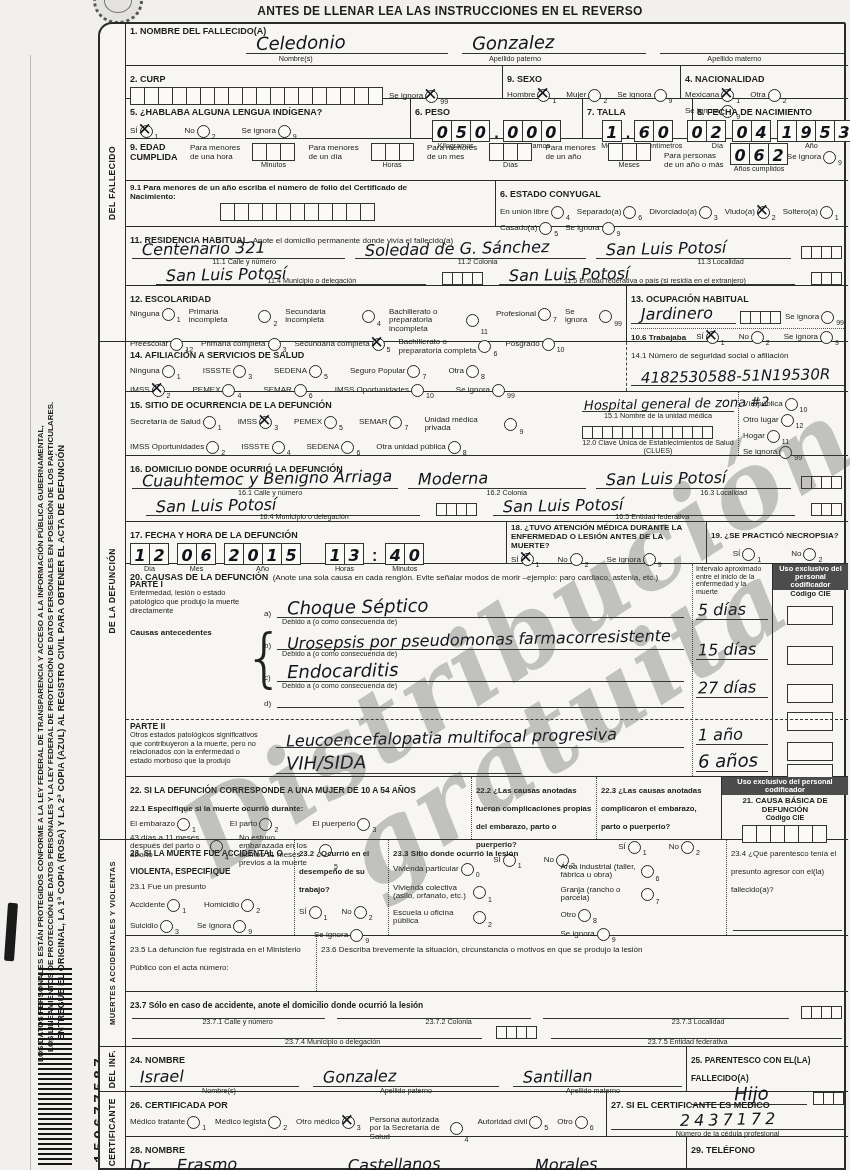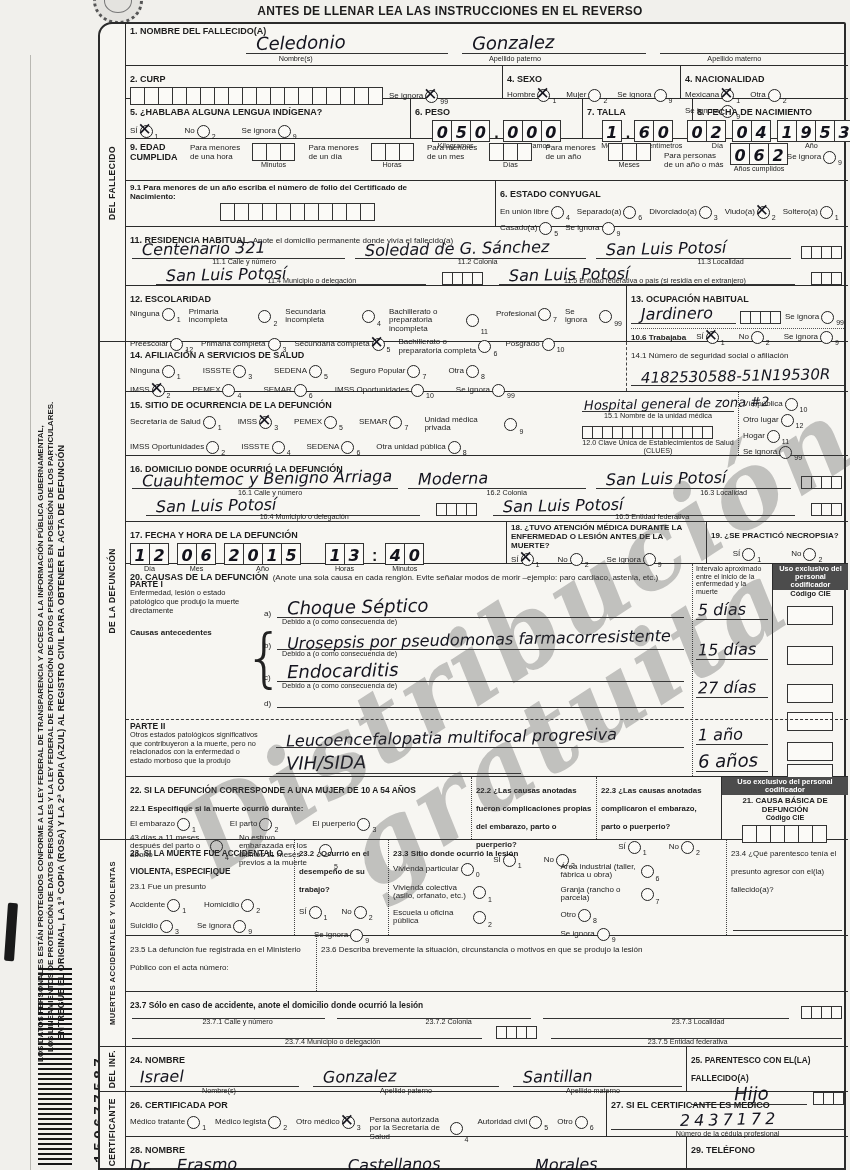--- a/index.html
+++ b/index.html
@@ -163,21 +163,21 @@
             <span class="optrow">
                 <span class="opt">
                   <span class="ol">Se ignora</span>
                   <span class="oc x"></span>
                   <span class="on">99</span>
                 </span>
               </span>
           </div>
         </div>
         <div class="col bl" style="left:376px;width:178px;">
-          <span class="lab">4. SEXO</span>
+          <span class="lab">9. SEXO</span>
           <div class="optrow" style="margin-top:3px;">
               <span class="opt">
                 <span class="ol">Hombre</span>
                 <span class="oc x"></span>
                 <span class="on">1</span>
               </span>
               <span class="opt">
                 <span class="ol">Mujer</span>
                 <span class="oc"></span>
                 <span class="on">2</span>

